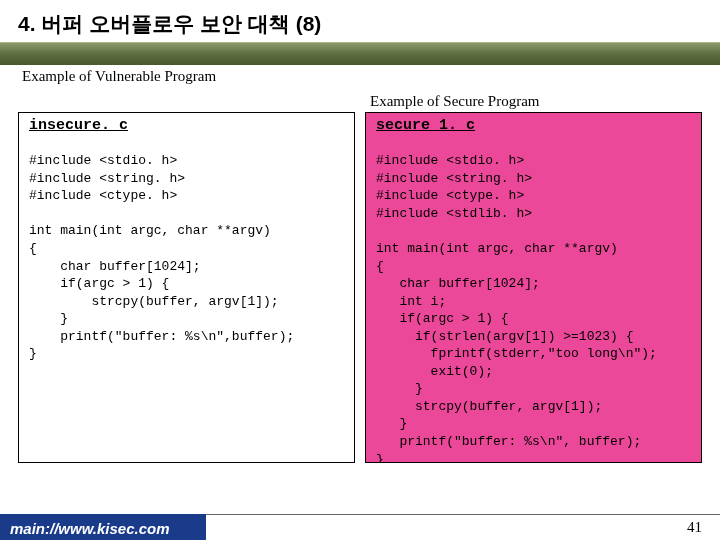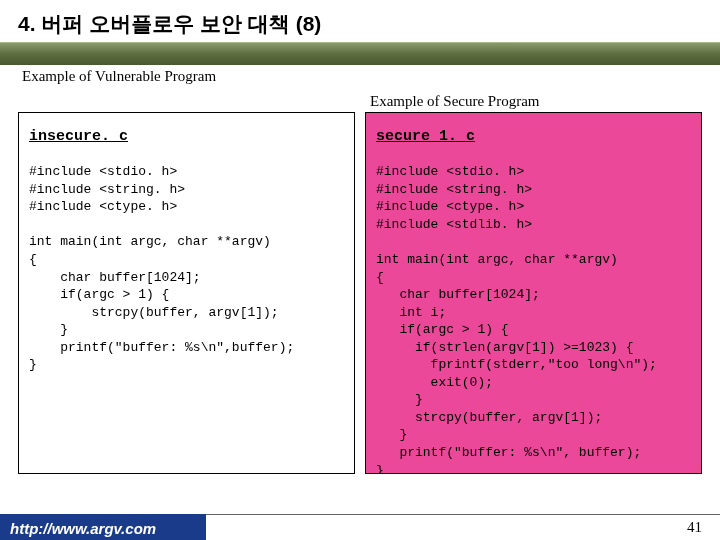--- a/index.html
+++ b/index.html
@@ -41,21 +41,21 @@
   }
   .boxes {
     display: flex;
     gap: 10px;
     padding: 0 18px;
   }
   .codebox {
     border: 1px solid #000;
     background: #fff;
     flex: 1;
-    padding: 14px 10px 8px 10px;
+    padding: 3px 10px 8px 10px;
     font-family: "Courier New", monospace;
     font-size: 12px;
     line-height: 1.35;
     height: 338px;
     overflow: hidden;
   }
   .codebox.right {
     background: #ec4899;
   }
   .box-title {
@@ -150,17 +150,17 @@
        exit(0);
      }
      strcpy(buffer, argv[1]);
    }
    printf("buffer: %s\n", buffer);
 }</div>
   </div>
 </div>
 
 <div class="footer">
-  <div class="footer-url">http://www.argv.com</div>
+  <div class="footer-url">main://www.kisec.com</div>
   <div class="footer-rest">
     <span class="pagenum">41</span>
   </div>
 </div>
 
 </body></html>

